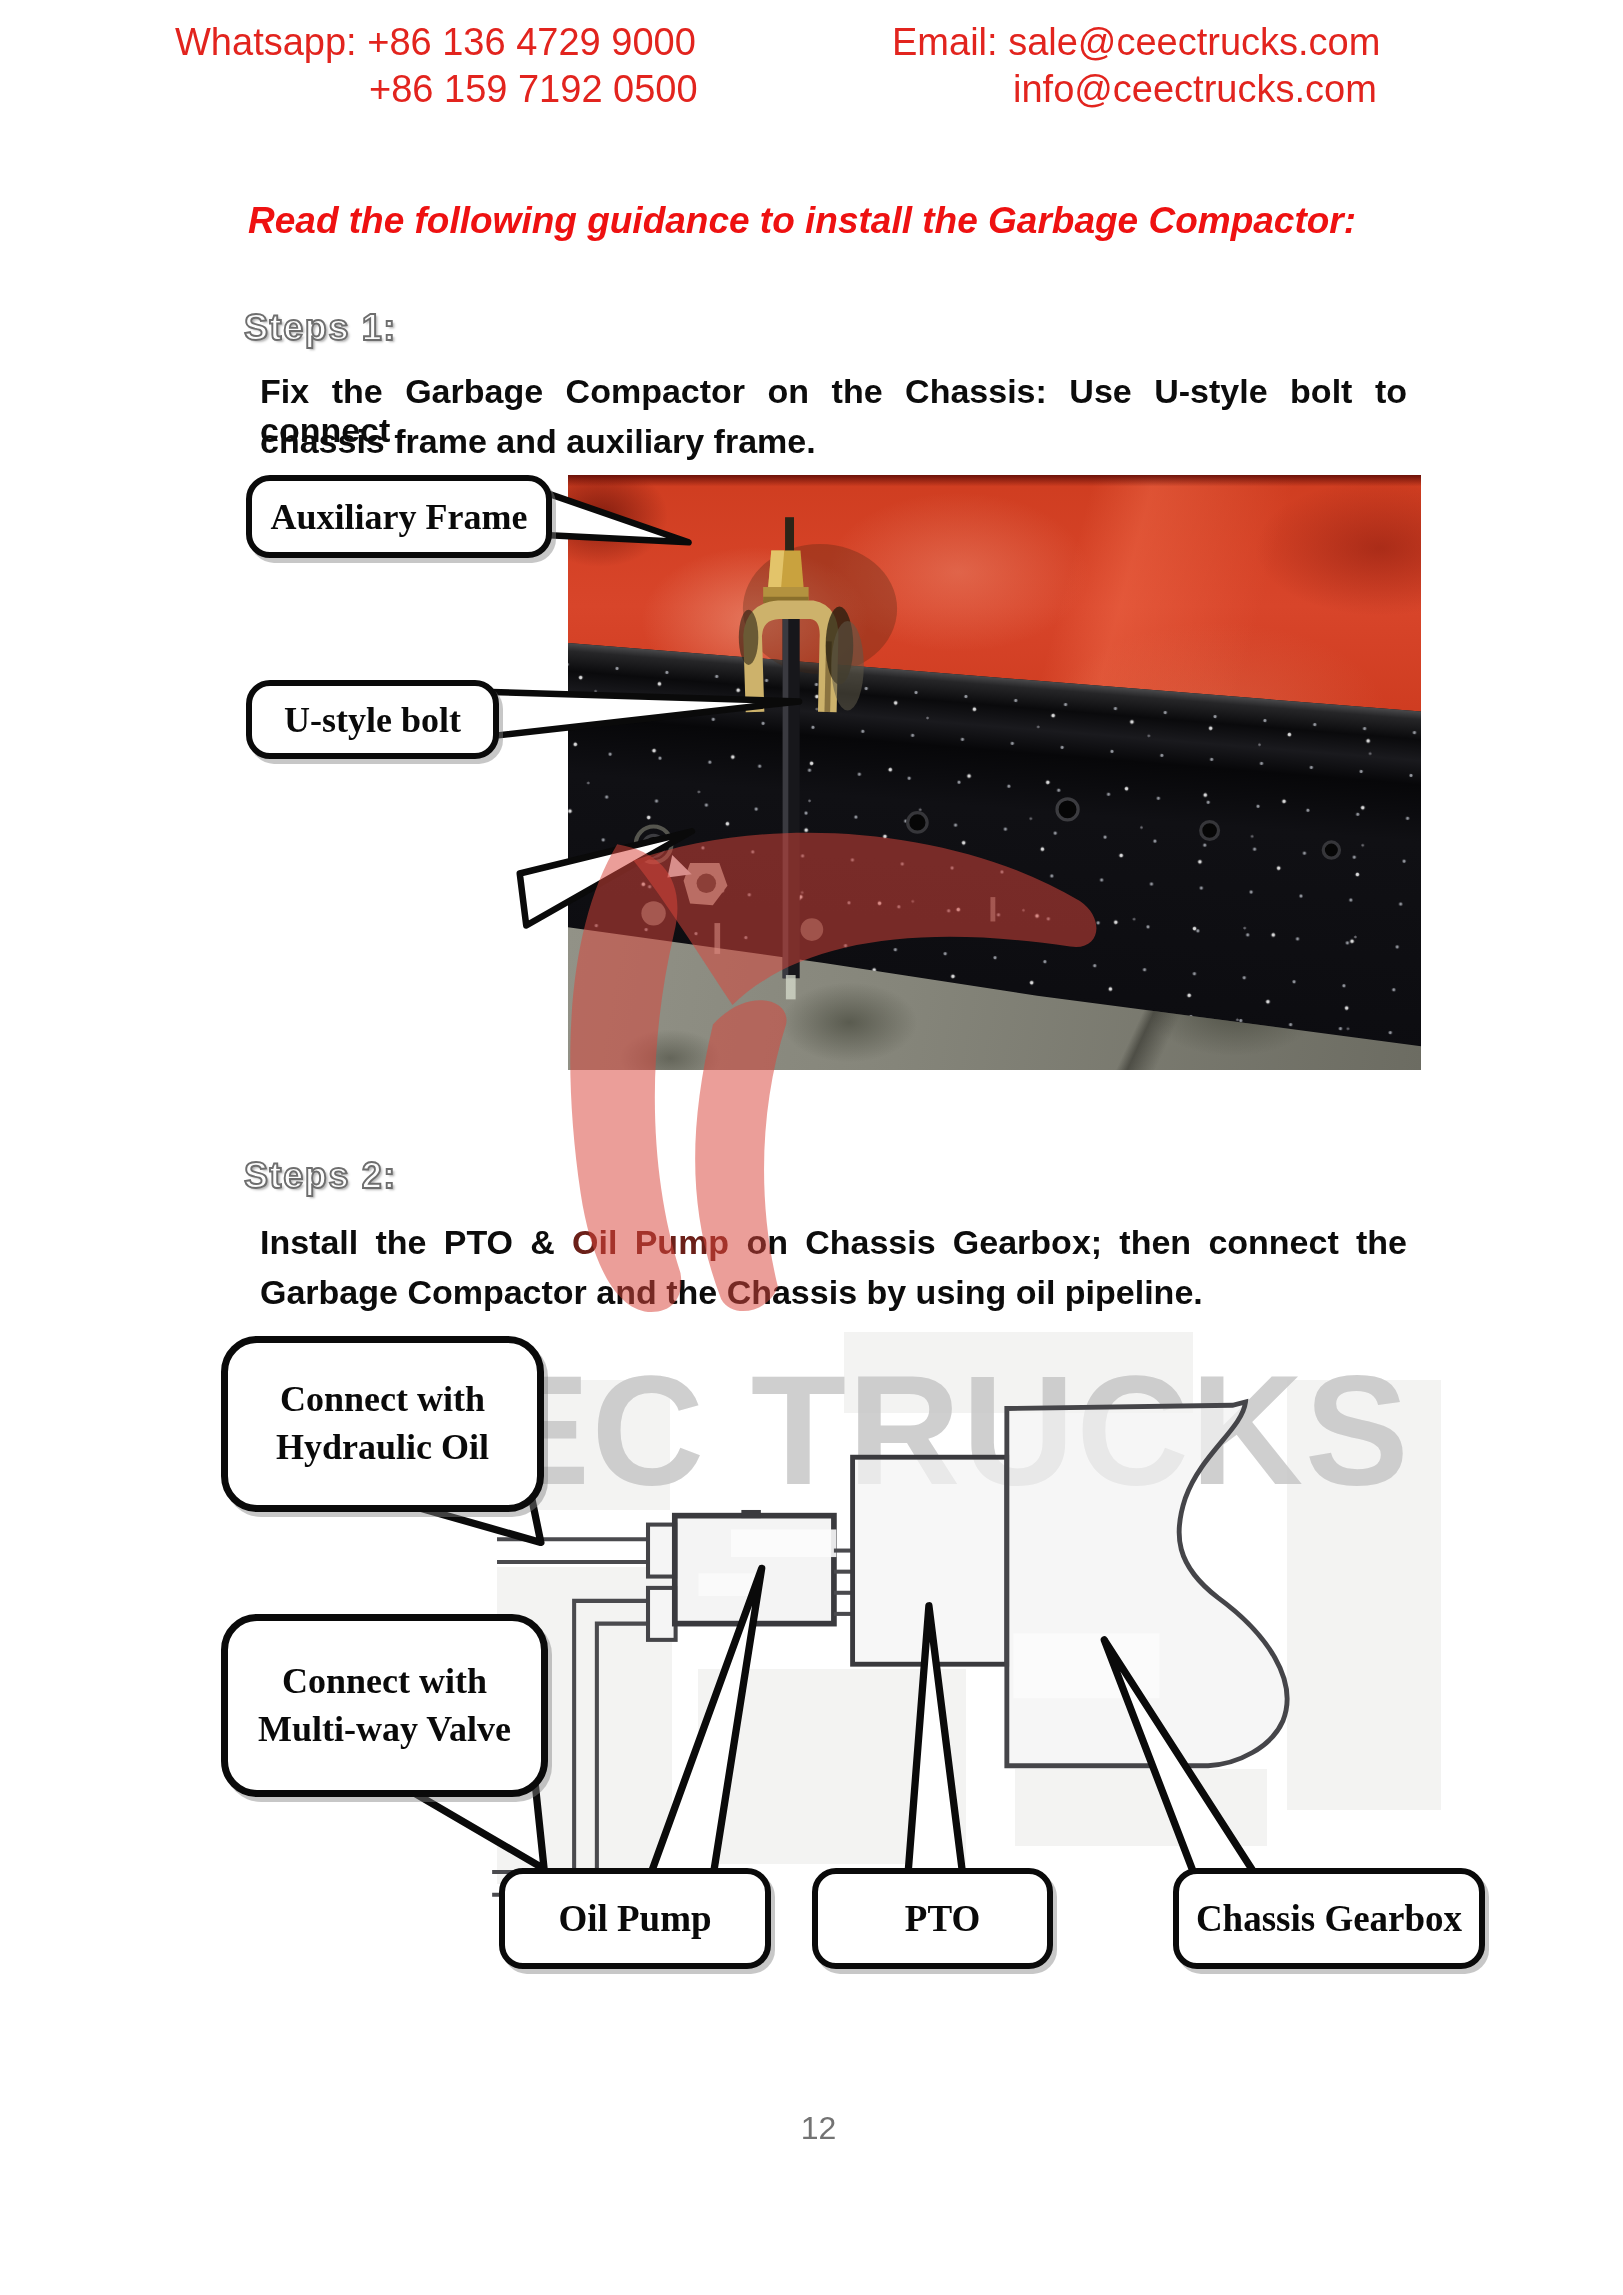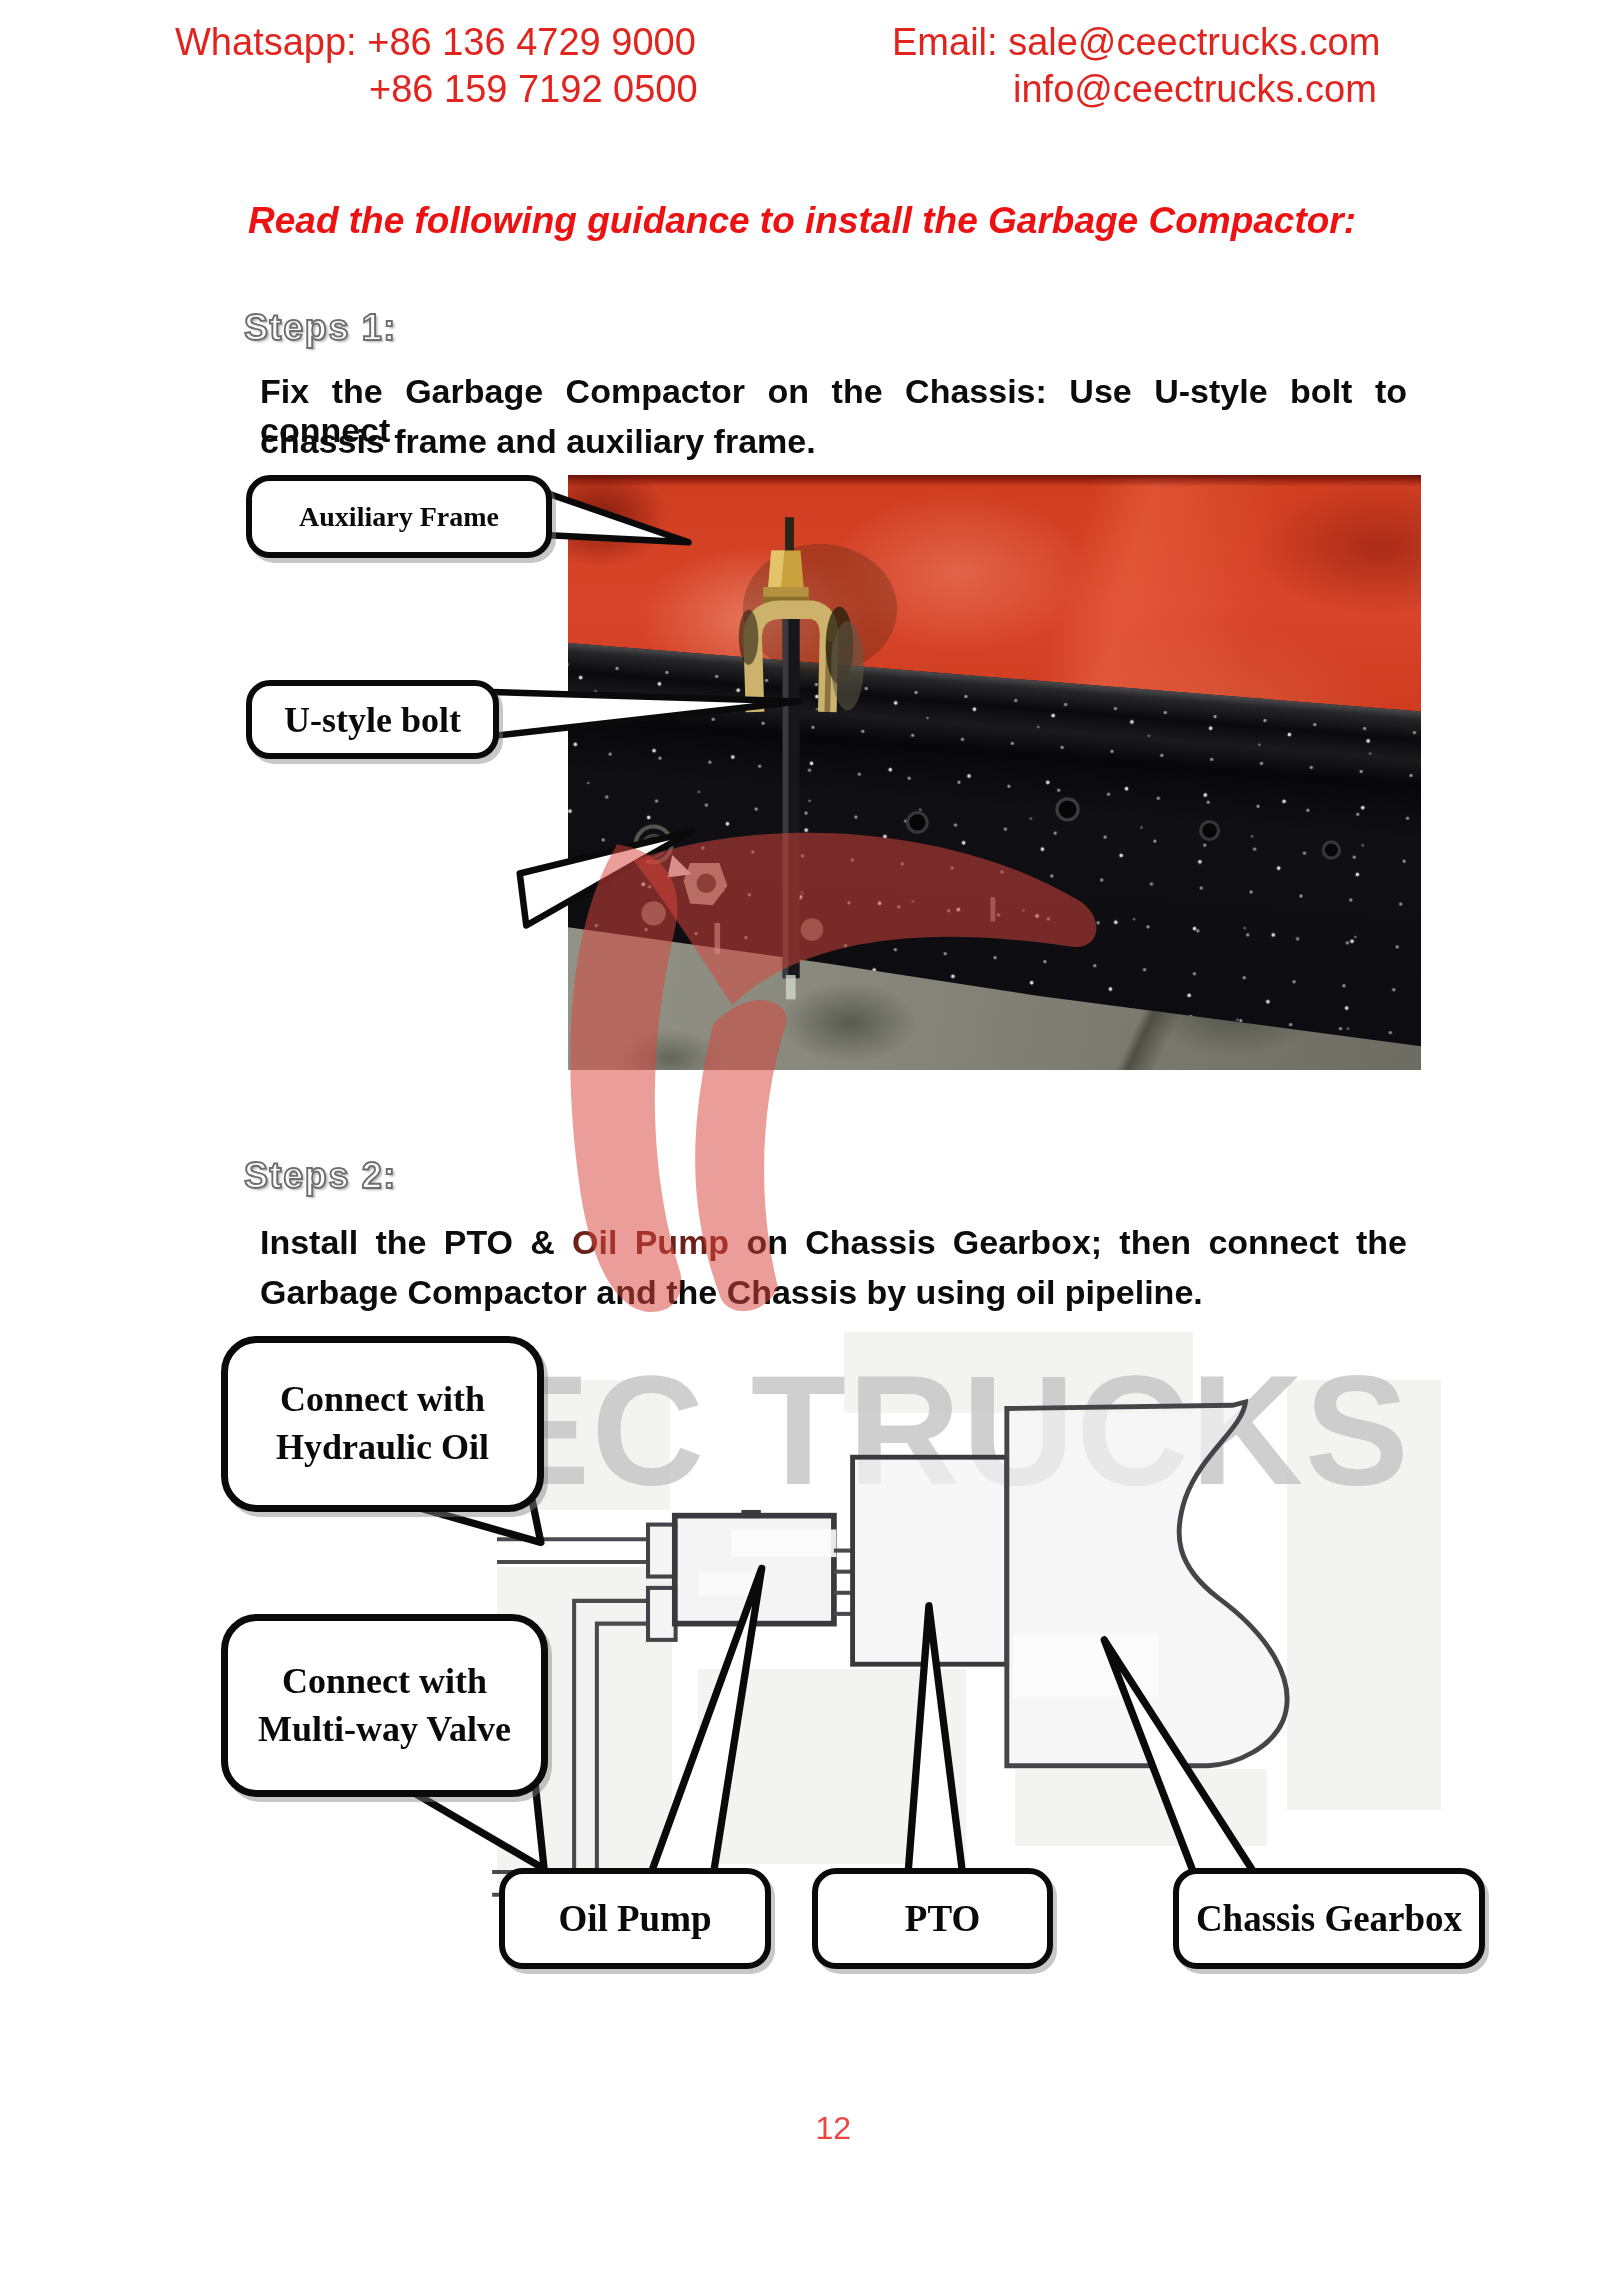--- a/index.html
+++ b/index.html
@@ -74,21 +74,21 @@
   .photo svg{ position:absolute; inset:0; z-index:4;}
   
   .wm-text{
     position:absolute; left:266px; top:1341px; width:1056px;
     font-size:156px; font-weight:bold; letter-spacing:1.6px; color:#c7c7c7; opacity:0.85;
     white-space:nowrap; z-index:1; font-family:"Liberation Sans",sans-serif;
   }
   .scan-patch{ position:absolute; background:#f3f3f2; z-index:0;}
   .overlay-svg{ position:absolute; left:0; top:0; z-index:5; pointer-events:none;}
   .swoosh-svg{ position:absolute; left:0; top:0; z-index:8; pointer-events:none;}
-  .page-num{ color:#ef4444; font-size:32px; z-index:6; width:65px; text-align:right;}
+  .page-num{ color:#737373; font-size:32px; z-index:6; width:65px; text-align:center;}
 </style>
 </head>
 <body>
 
 <div class="page">
 
   <div class="scan-patch abs" style="left:497px;top:1567px;width:175px;height:317px;"></div>
   <div class="scan-patch abs" style="left:698px;top:1669px;width:268px;height:195px;"></div>
   <div class="scan-patch abs" style="left:844px;top:1332px;width:349px;height:81px;"></div>
   <div class="scan-patch abs" style="left:1287px;top:1380px;width:154px;height:430px;"></div>
@@ -194,21 +194,21 @@
              L1240,2175 Z" fill="rgba(242,242,242,0.7)" stroke="#454549" stroke-width="6"></path>
     <rect x="1248" y="2012" width="180" height="80" fill="rgba(252,252,252,0.8)"></rect>
 
     <polygon points="455,1840 642,1784 666,1900" fill="#ffffff" stroke="#0a0a0a" stroke-width="9" stroke-linejoin="round"></polygon>
     <polygon points="478,2190 652,2130 670,2302" fill="#ffffff" stroke="#0a0a0a" stroke-width="9" stroke-linejoin="round"></polygon>
     <polygon points="800,2312 878,2312 938,1932" fill="#ffffff" stroke="#0a0a0a" stroke-width="9" stroke-linejoin="round"></polygon>
     <polygon points="1118,2312 1186,2312 1144,1978" fill="#ffffff" stroke="#0a0a0a" stroke-width="9" stroke-linejoin="round"></polygon>
     <polygon points="1472,2312 1548,2312 1360,2020" fill="#ffffff" stroke="#0a0a0a" stroke-width="9" stroke-linejoin="round"></polygon>
   </svg>
 
-  <div class="callout" style="left:246px;top:475px;width:294px;height:71px;font-size:28px;">
+  <div class="callout" style="left:246px;top:475px;width:294px;height:71px;font-size:36px;">
     <span>Auxiliary Frame</span>
   </div>
   <div class="callout" style="left:246px;top:680px;width:241px;height:67px;font-size:36px;">
     <span>U-style bolt</span>
   </div>
 
   <div class="abs steps-heading" style="left:244px;top:1155px;">Steps 2:</div>
   <div class="jline" style="top:1223px;">
     <span>Install the PTO &amp; </span><span class="maroon">Oil Pump</span><span> on Chassis Gearbox; then connect the</span>
   </div>

